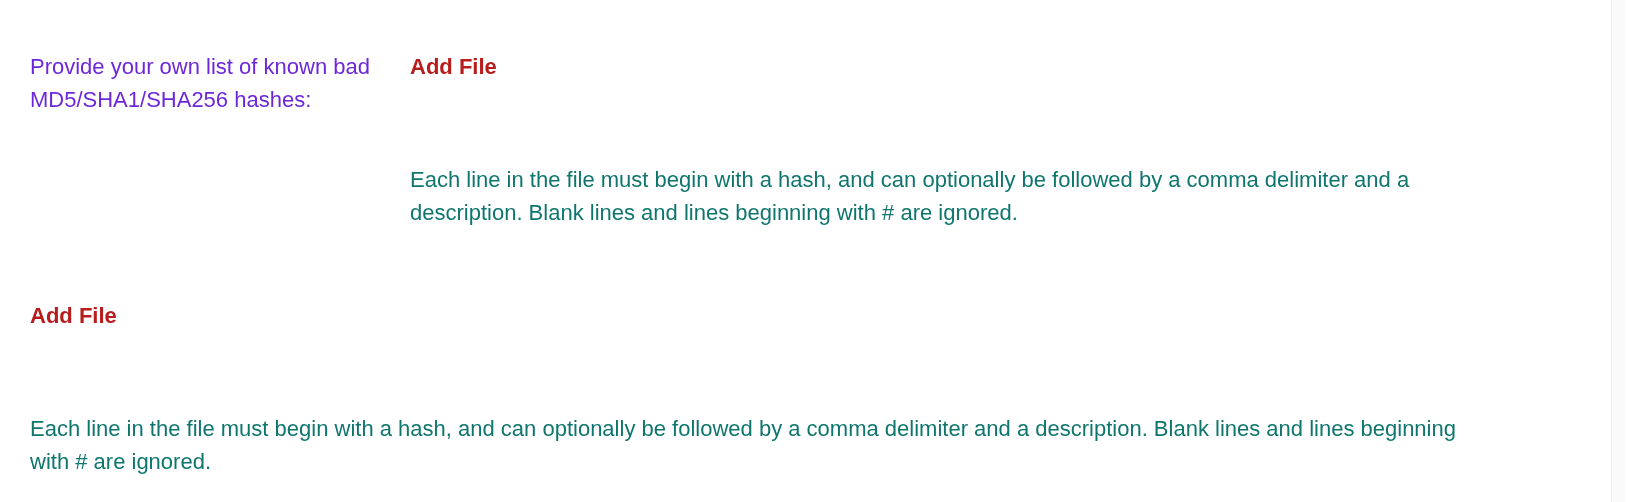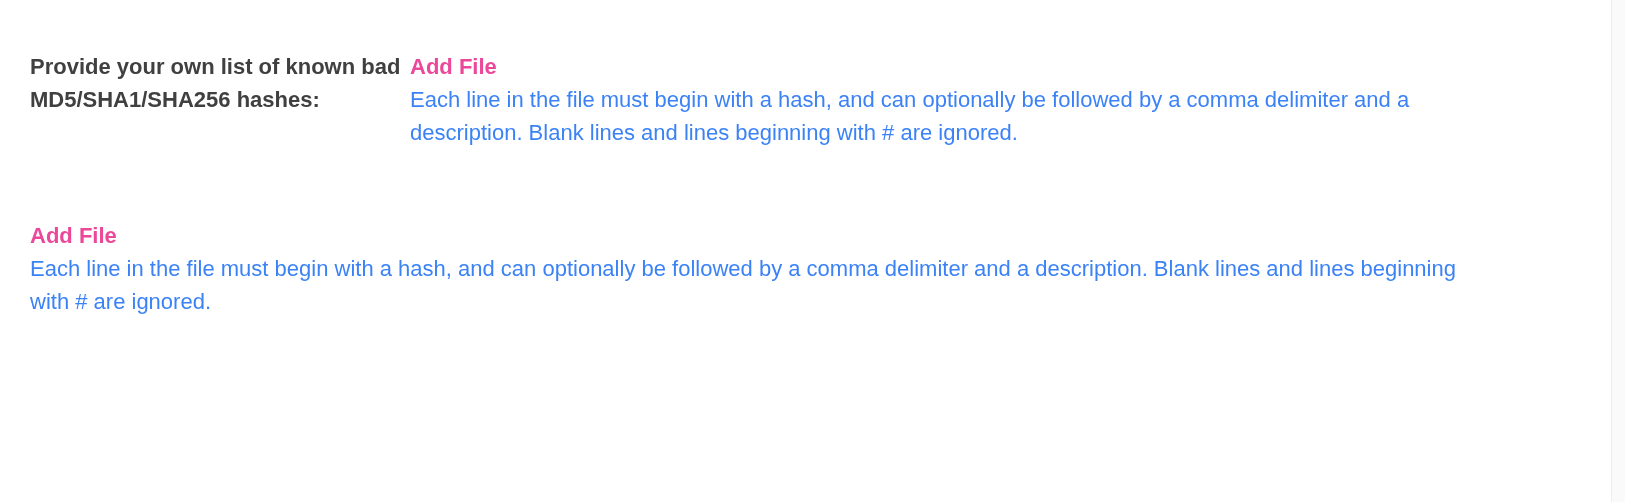--- a/index.html
+++ b/index.html
@@ -20,35 +20,36 @@
     .container {
       padding: 50px 30px 30px 30px;
     }
     .form-row {
       display: flex;
       margin-bottom: 70px;
     }
     .label-col {
       width: 380px;
       flex-shrink: 0;
-      color: #404040;
-      font-weight: 700;
+      color: #6d28d9;
+      font-weight: 400;
     }
     .content-col {
       flex: 1;
       padding-right: 120px;
     }
     .add-file-link {
-      color: #ec4899;
+      color: #b91c1c;
       font-weight: 600;
       cursor: pointer;
       display: inline-block;
     }
     .help-text {
-      color: #3b82f6;
+      color: #0f766e;
+      margin-top: 80px;
       font-weight: 400;
     }
     .scrollbar-track {
       position: absolute;
       top: 0;
       right: 1px;
       width: 14px;
       height: 100%;
       background: #fafafa;
       border-left: 1px solid #eeeeee;

